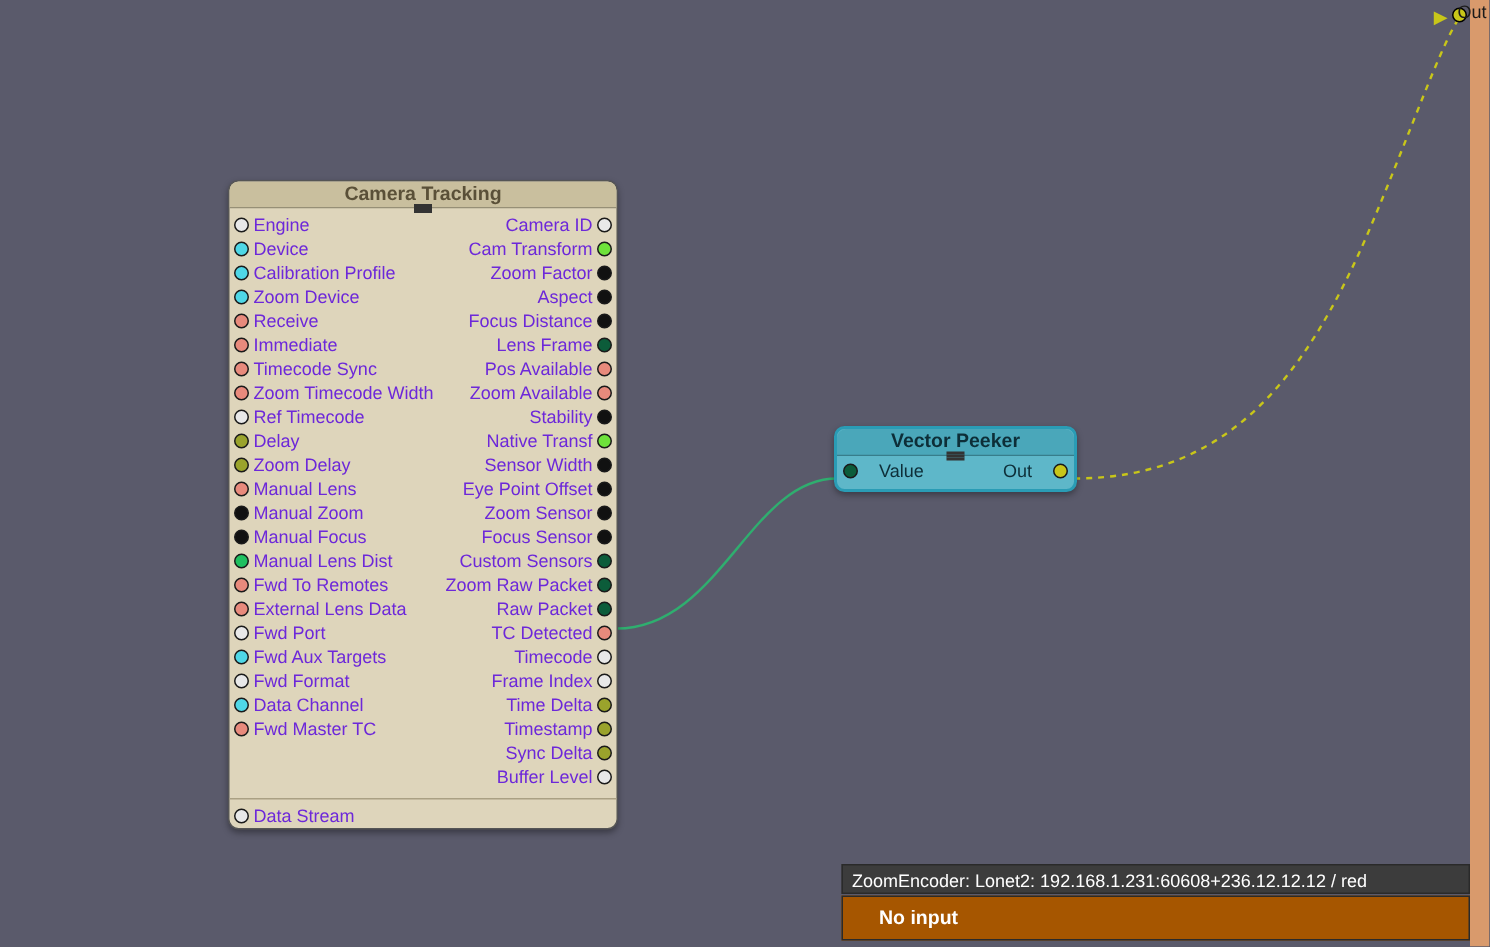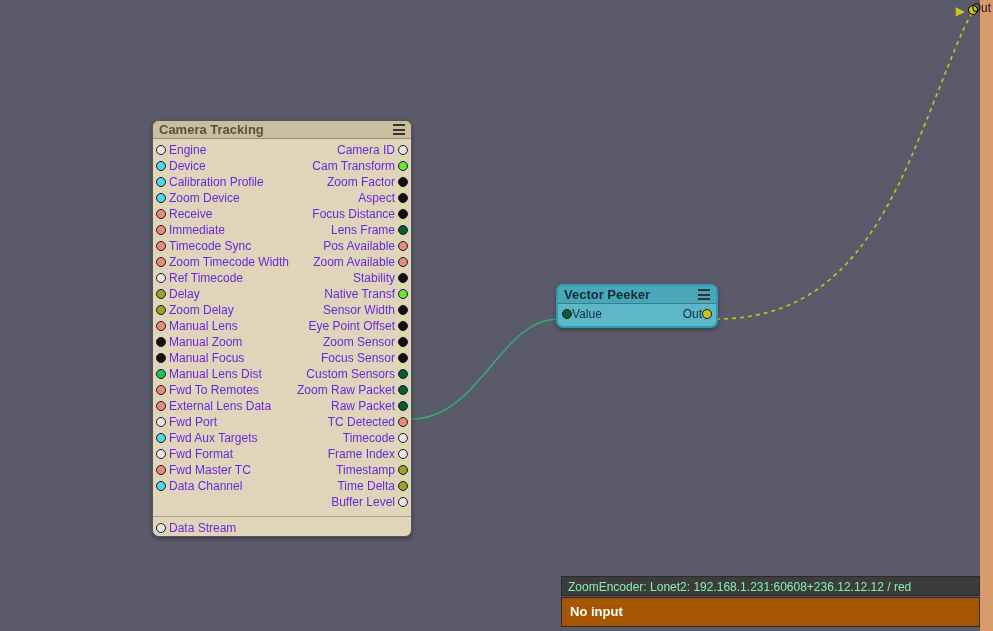--- a/index.html
+++ b/index.html
@@ -5,26 +5,26 @@
 * { margin:0; padding:0; box-sizing:border-box; font-family:"Segoe UI","Helvetica Neue",Arial,sans-serif; }
 html,body { width:993px; height:631px; background:#5a5a6b; overflow:hidden; position:relative; }
 
 
 .rail { position:absolute; right:0; top:0; width:13px; height:631px; background:#d99a6c; }
 .out-lbl { position:absolute; right:2px; top:1px; font-size:12px; color:#1a1a1a; }
 .out-port { position:absolute; right:15px; top:5px; width:10px; height:10px; border-radius:50%; background:#c8c619; border:1px solid #000; }
 .out-arrow { position:absolute; right:28px; top:4px; font-size:12px; color:#c8c619; }
 
 
-.status1 { position:absolute; left:561px; top:576px; width:419px; height:20px; background:#3c3c3c; color:#86efac; font-size:12px; padding:3px 6px; border:1px solid #2a2a2a; }
-.status2 { position:absolute; left:561px; top:597px; width:419px; height:30px; background:#a65600; color:#fff; font-size:13px; font-weight:bold; padding:6px 8px; border:1px solid #2a2a2a; }
+.status1 { position:absolute; left:561px; top:576px; width:419px; height:20px; background:#3c3c3c; color:#ffffff; font-size:12px; padding:3px 6px; border:1px solid #2a2a2a; }
+.status2 { position:absolute; left:561px; top:597px; width:419px; height:30px; background:#a65600; color:#fff; font-size:13px; font-weight:bold; padding:6px 24px; border:1px solid #2a2a2a; }
 
 
 .node { position:absolute; border-radius:7px; box-shadow:0 2px 4px rgba(0,0,0,.35); }
-.node-head { height:18px; border-bottom:1px solid rgba(0,0,0,.25); display:flex; align-items:center; justify-content:space-between; padding:0 6px; border-radius:6px 6px 0 0; font-weight:bold; font-size:13px; }
+.node-head { height:18px; border-bottom:1px solid rgba(0,0,0,.25); display:flex; align-items:center; justify-content:space-between; padding:0 6px; border-radius:6px 6px 0 0; font-weight:bold; font-size:13px;flex-direction:column; }
 .menu-icon { width:12px; height:11px; display:inline-flex; flex-direction:column; justify-content:space-between; }
 .menu-icon span { display:block; height:2px; background:#333; }
 
 
 .cam { left:152px; top:120px; width:260px; background:#ded5bb; border:1px solid #555; }
 .cam .node-head { background:#c9bf9e; color:#5a5038; }
 .cam-body { padding:3px 0; }
 .row { display:flex; justify-content:space-between; align-items:center; height:16px; font-size:12px; color:#6d28d9; padding:0 3px; }
 .cell-l { display:flex; align-items:center; gap:3px; }
 .cell-r { display:flex; align-items:center; gap:3px; justify-content:flex-end; }
@@ -39,21 +39,21 @@
 .c-olive  { background:#9aa32c; }
 .c-dgreen { background:#0c5c3a; }
 .c-lime   { background:#6ee23a; }
 .c-yellow { background:#c8c619; }
 .c-green  { background:#20c060; }
 
 
 .vp { left:556px; top:284px; width:162px; background:#5eb7c9; border:2px solid #2a9cb5; }
 .vp .node-head { background:#4aa7ba; color:#0d2e38; }
 .vp-body { display:flex; justify-content:space-between; align-items:center; padding:3px 4px 5px 4px; font-size:12px; color:#0d2e38; }
-.vp-body .cell-l, .vp-body .cell-r { gap:0; }
+.vp-body .cell-l, .vp-body .cell-r { gap:14px; }
 
 
 svg.wires { position:absolute; left:0; top:0; width:993px; height:631px; pointer-events:none; }
 </style>
 </head>
 <body>
 
 <svg class="wires">
   <path d="M411 419 C 480 419, 500 319, 558 319" stroke="#2fae6f" stroke-width="1.6" fill="none"></path>
   <path d="M716 319 C 820 319, 870 250, 910 160 C 940 90, 960 30, 974 10" stroke="#c8c619" stroke-width="1.6" fill="none" stroke-dasharray="4 4"></path>
@@ -269,35 +269,42 @@
           <span class="port c-white"></span>
           <span>Fwd Format</span>
         </div>
         <div class="cell-r">
           <span>Frame Index</span>
           <span class="port c-white"></span>
         </div>
       </div>
       <div class="row">
         <div class="cell-l">
+          <span class="port c-cyan"></span>
+          <span>Data Channel</span>
+        </div>
+        <div class="cell-r">
+          <span>Time Delta</span>
+          <span class="port c-olive"></span>
+        </div>
+      </div>
+      <div class="row">
+        <div class="cell-l">
           <span class="port c-salmon"></span>
           <span>Fwd Master TC</span>
         </div>
         <div class="cell-r">
           <span>Timestamp</span>
           <span class="port c-olive"></span>
         </div>
       </div>
       <div class="row">
-        <div class="cell-l">
-          <span class="port c-cyan"></span>
-          <span>Data Channel</span>
-        </div>
-        <div class="cell-r">
-          <span>Time Delta</span>
+        <div class="cell-l"></div>
+        <div class="cell-r">
+          <span>Sync Delta</span>
           <span class="port c-olive"></span>
         </div>
       </div>
       <div class="row">
         <div class="cell-l"></div>
         <div class="cell-r">
           <span>Buffer Level</span>
           <span class="port c-white"></span>
         </div>
       </div>

